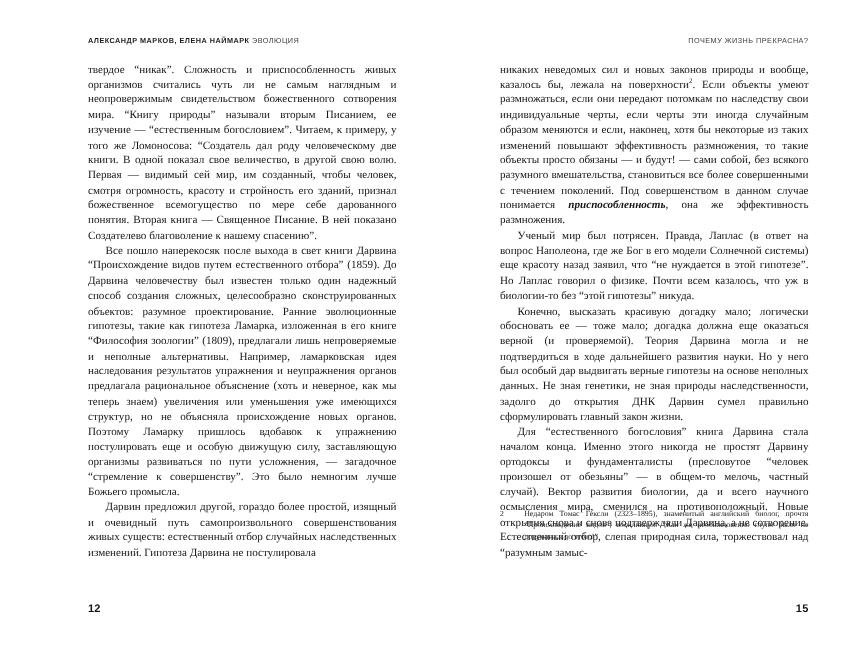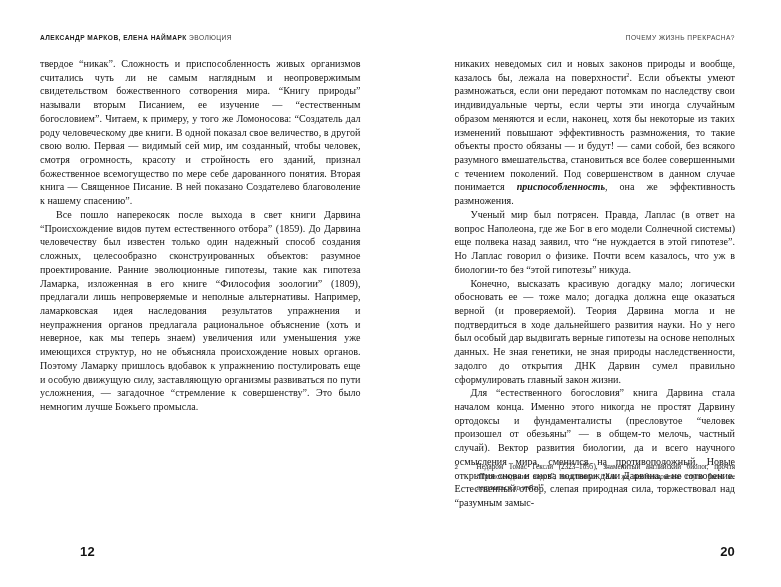--- a/index.html
+++ b/index.html
@@ -24,21 +24,21 @@
   }
 
   .page {
     position: relative;
     width: 390.5px;
     height: 587px;
     box-sizing: border-box;
     background: #ffffff;
   }
 
-  .page-left  { padding: 32px 30px 0 40px; }
+  .page-left  { padding: 32px 30px 0 80px; }
   .page-right { padding: 32px 46px 0 64px; }
 
   
   .runhead {
     font-family: "Liberation Sans", "DejaVu Sans", sans-serif;
     font-size: 6.6px;
     letter-spacing: 0.45px;
     color: #1d1d1d;
     white-space: nowrap;
     height: 12px;
@@ -108,21 +108,21 @@
     flex: 1 1 auto;
     text-align: justify;
   }
 
   
   .folio {
     position: absolute;
     bottom: 28px;
     font-family: "Liberation Sans", "DejaVu Sans", sans-serif;
     font-weight: 700;
-    font-size: 13px;
+    font-size: 10px;
     color: #141414;
     letter-spacing: 0.2px;
   }
   .folio-left  { left: 80px; }
   .folio-right { right: 46px; }
 </style>
 </head>
 <body>
 
 <div class="spread">
@@ -130,41 +130,42 @@
   <div class="page page-left">
 
     <div class="runhead runhead-left">
       <span class="rh-strong">АЛЕКСАНДР МАРКОВ, ЕЛЕНА НАЙМАРК</span>
       <span class="rh-light">ЭВОЛЮЦИЯ</span>
     </div>
 
     <div class="col">
       <p class="noindent">твердое “никак”. Сложность и приспособленность живых организмов считались чуть ли не самым наглядным и неопровержимым свидетельством божественного сотворения мира. “Книгу природы” называли вторым Писанием, ее изучение — “естественным богословием”. Читаем, к примеру, у того же Ломоносова: “Создатель дал роду человеческому две книги. В одной показал свое величество, в другой свою волю. Первая — видимый сей мир, им созданный, чтобы человек, смотря огромность, красоту и стройность его зданий, признал божественное всемогущество по мере себе дарованного понятия. Вторая книга — Священное Писание. В ней показано Создателево благоволение к нашему спасению”.</p>
       <p>Все пошло наперекосяк после выхода в свет книги Дарвина “Происхождение видов путем естественного отбора” (1859). До Дарвина человечеству был известен только один надежный способ создания сложных, целесообразно сконструированных объектов: разумное проектирование. Ранние эволюционные гипотезы, такие как гипотеза Ламарка, изложенная в его книге “Философия зоологии” (1809), предлагали лишь непроверяемые и неполные альтернативы. Например, ламарковская идея наследования результатов упражнения и неупражнения органов предлагала рациональное объяснение (хоть и неверное, как мы теперь знаем) увеличения или уменьшения уже имеющихся структур, но не объясняла происхождение новых органов. Поэтому Ламарку пришлось вдобавок к упражнению постулировать еще и особую движущую силу, заставляющую организмы развиваться по пути усложнения, — загадочное “стремление к совершенству”. Это было немногим лучше Божьего промысла.</p>
+      <p>Дарвин предложил другой, гораздо более простой, изящный и очевидный путь самопроизвольного совершенствования живых существ: естественный отбор случайных наследственных изменений. Гипотеза Дарвина не постулировала</p>
     </div>
 
     <div class="folio folio-left">12</div>
   </div>
 
   <div class="page page-right">
 
     <div class="runhead runhead-right">
       <span class="rh-light">ПОЧЕМУ ЖИЗНЬ ПРЕКРАСНА?</span>
     </div>
 
     <div class="col">
       <p class="noindent"><span>никаких неведомых сил и новых законов природы и вообще, казалось бы, лежала на поверхности</span><sup>2</sup><span>. Если объекты умеют размножаться, если они передают потомкам по наследству свои индивидуальные черты, если черты эти иногда случайным образом меняются и если, наконец, хотя бы некоторые из таких изменений повышают эффективность размножения, то такие объекты просто обязаны — и будут! — сами собой, без всякого разумного вмешательства, становиться все более совершенными с течением поколений. Под совершенством в данном случае понимается </span><b>приспособленность</b><span>, она же эффективность размножения.</span></p>
-      <p>Ученый мир был потрясен. Правда, Лаплас (в ответ на вопрос Наполеона, где же Бог в его модели Солнечной системы) еще полвека назад заявил, что “не нуждается в этой гипотезе”. Но Лаплас говорил о физике. Почти всем казалось, что уж в биологии-то без “этой гипотезы” никуда.</p>
+      <p>Ученый мир был потрясен. Правда, Лаплас (в ответ на вопрос Наполеона, где же Бог в его модели Солнечной системы) еще красоту назад заявил, что “не нуждается в этой гипотезе”. Но Лаплас говорил о физике. Почти всем казалось, что уж в биологии-то без “этой гипотезы” никуда.</p>
       <p>Конечно, высказать красивую догадку мало; логически обосновать ее — тоже мало; догадка должна еще оказаться верной (и проверяемой). Теория Дарвина могла и не подтвердиться в ходе дальнейшего развития науки. Но у него был особый дар выдвигать верные гипотезы на основе неполных данных. Не зная генетики, не зная природы наследственности, задолго до открытия ДНК Дарвин сумел правильно сформулировать главный закон жизни.</p>
       <p>Для “естественного богословия” книга Дарвина стала началом конца. Именно этого никогда не простят Дарвину ортодоксы и фундаменталисты (пресловутое “человек произошел от обезьяны” — в общем-то мелочь, частный случай). Вектор развития биологии, да и всего научного осмысления мира, сменился на противоположный. Новые открытия снова и снова подтверждали Дарвина, а не сотворение. Естественный отбор, слепая природная сила, торжествовал над “разумным замыс-</p>
     </div>
 
     <div class="footnote">
       <div class="fn-row">
         <span class="fn-marker">2</span>
         <span class="fn-text">Недаром Томас Гексли (2323–1895), знаменитый английский биолог, прочтя “Происхождение видов”, воскликнул: “Как же необыкновенно глупо было не додуматься до этого!”</span>
       </div>
     </div>
 
-    <div class="folio folio-right">20</div>
+    <div class="folio folio-right">15</div>
   </div>
 
 </div>
 
 </body></html>

